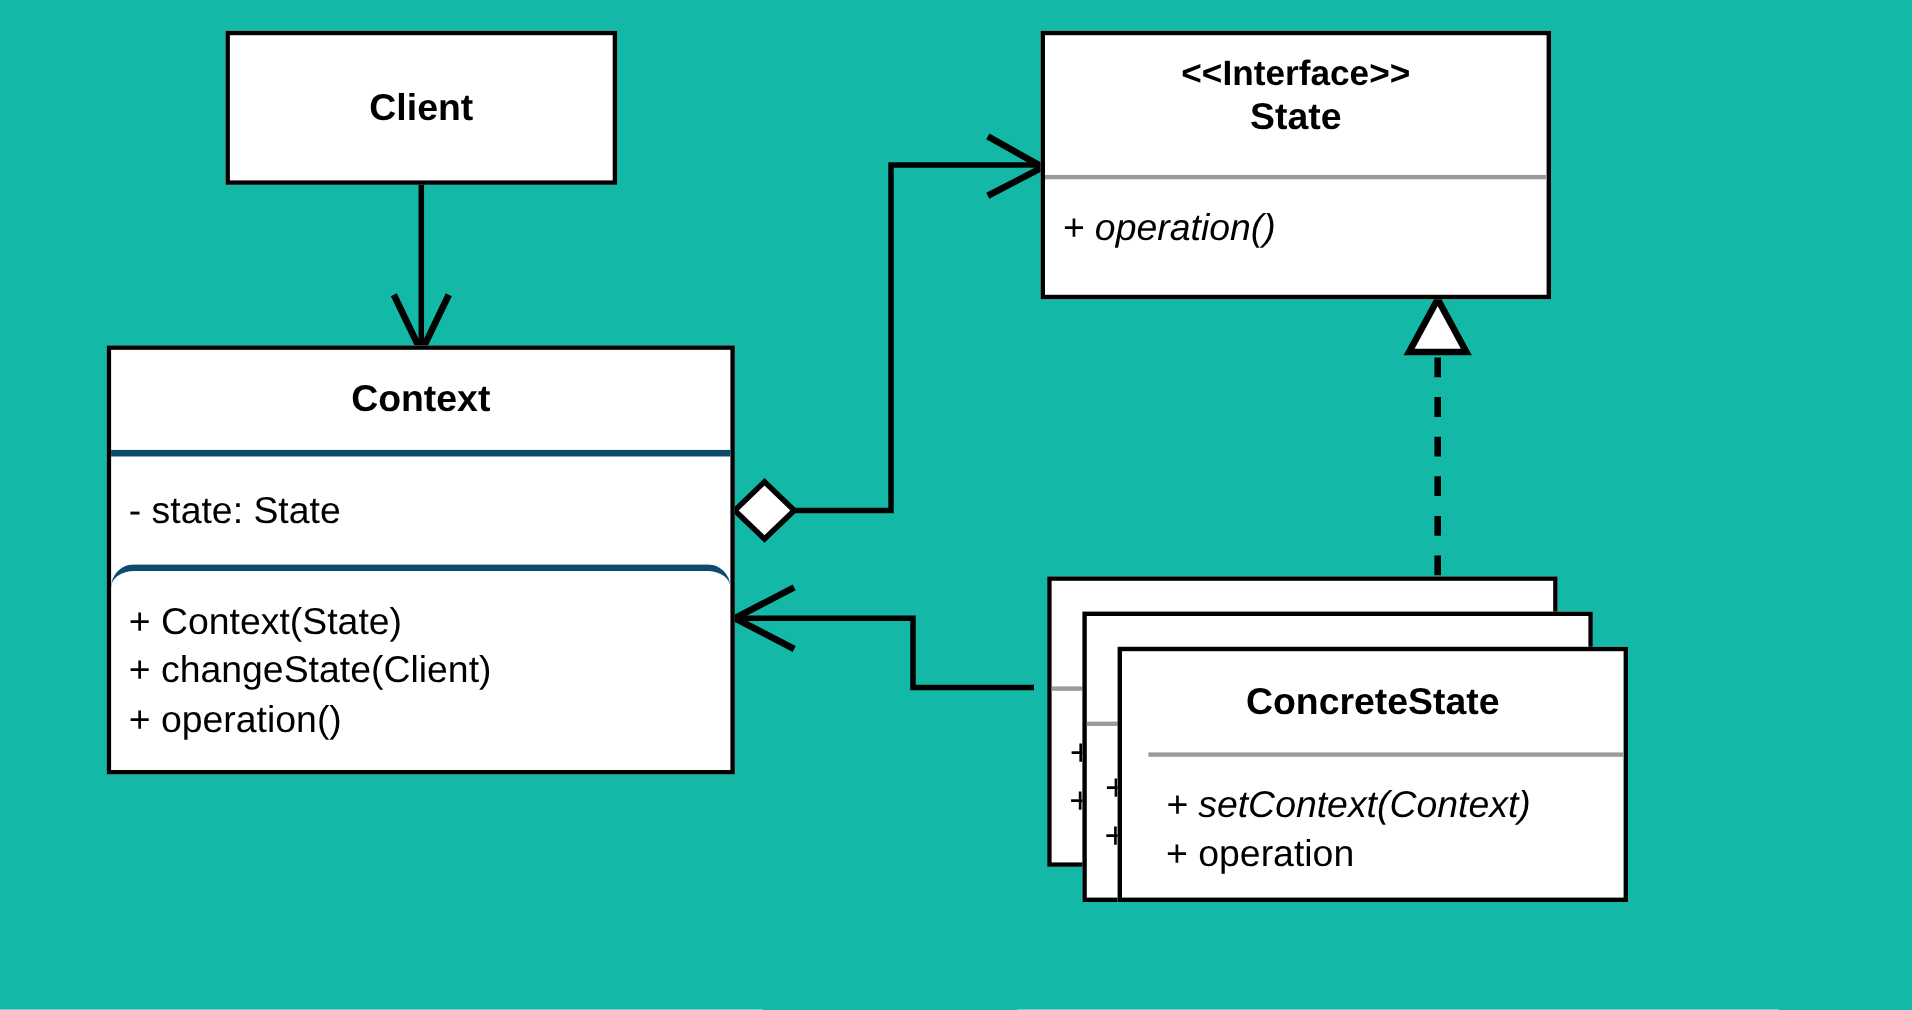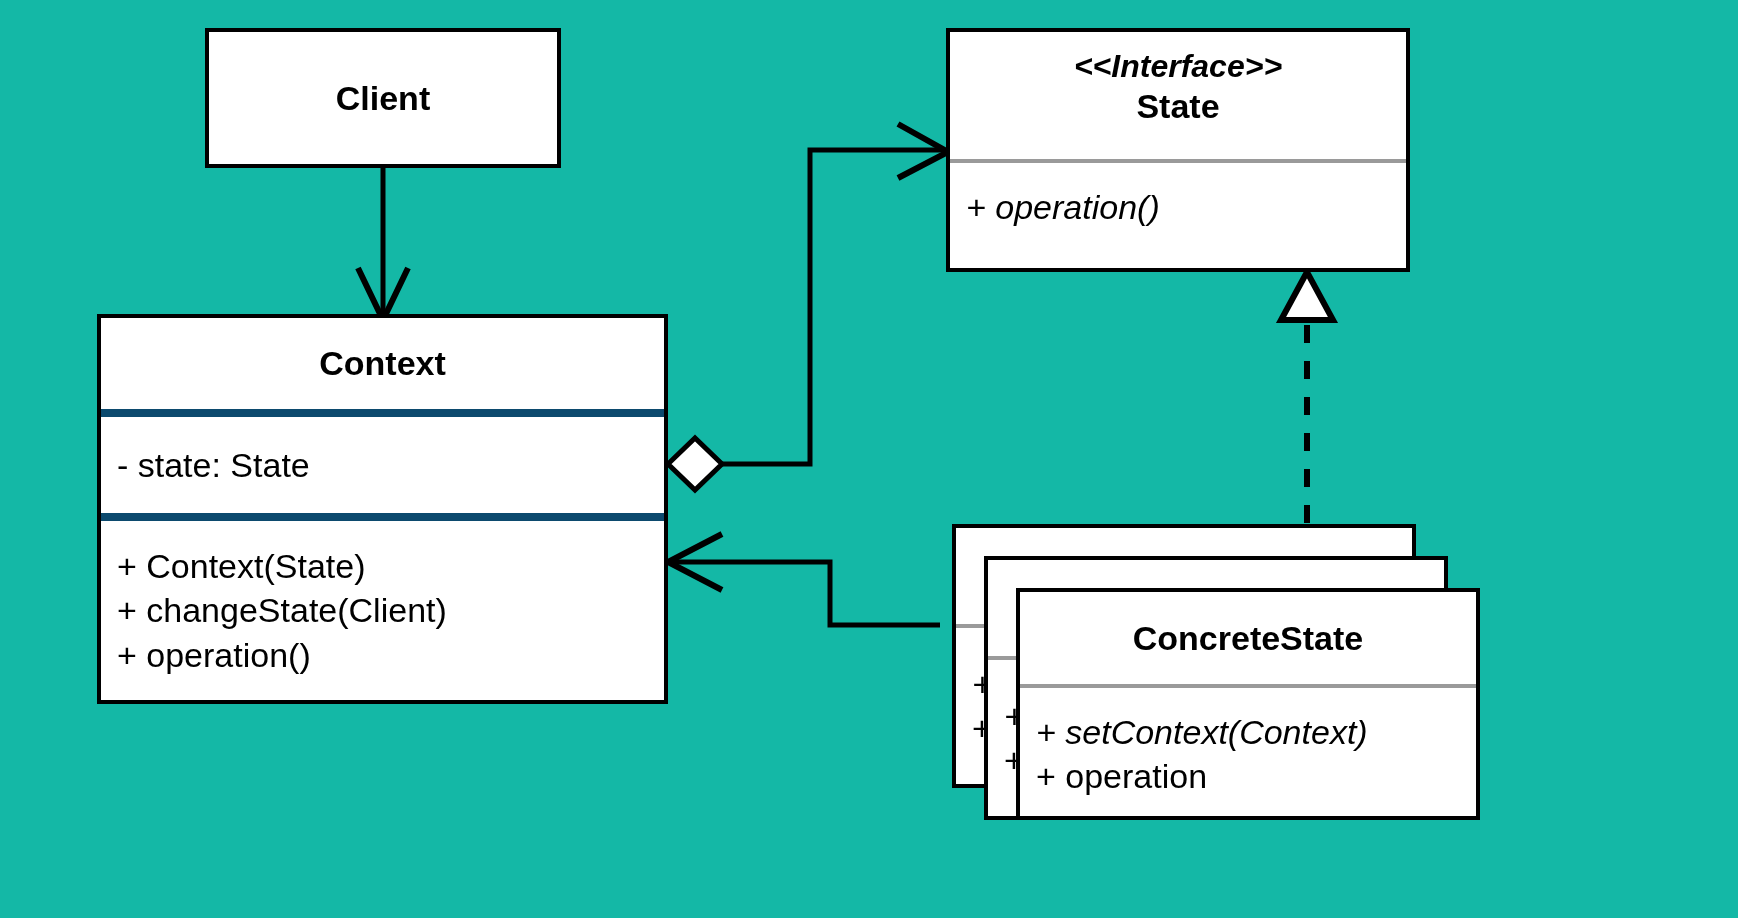--- a/index.html
+++ b/index.html
@@ -22,35 +22,34 @@
     position: absolute;
     background: #ffffff;
     border: 4px solid #000000;
     box-sizing: border-box;
   }
   .compartment {
     box-sizing: border-box;
     position: relative;
   }
   .divider-black {
-    border-top: 8px solid #0c4a6e;
+    border-top: 6px solid #0c4a6e;
   }
   .divider-gray {
     border-top: 4px solid #9a9a9a;
   }
   .cls-title {
     font-weight: bold;
     font-size: 34px;
     text-align: center;
     color: #000000;
     line-height: 1.18;
     white-space: nowrap;
   }
   .cls-stereotype {
-    font-style: italic;
     font-weight: bold;
     font-size: 32px;
     text-align: center;
     color: #000000;
     line-height: 1.18;
     white-space: nowrap;
   }
   .member {
     font-size: 34px;
     color: #000000;
@@ -125,21 +124,21 @@
     </div>
   </div>
 
   <div class="uml-box" style="left:97px; top:314px; width:571px; height:390px;">
     <div class="compartment" style="height:91px; display:flex; align-items:center; justify-content:center;">
       <div class="cls-title">Context</div>
     </div>
     <div class="compartment divider-black" style="height:104px; display:flex; align-items:center;">
       <div class="member">- state: State</div>
     </div>
-    <div class="compartment divider-black" style="height:187px; display:flex; flex-direction:column; justify-content:center;">
+    <div class="compartment divider-black" style="height:187px; display:flex; flex-direction:column; justify-content:center;border-radius:21px;">
       <div class="member">+ Context(State)</div>
       <div class="member">+ changeState(Client)</div>
       <div class="member">+ operation()</div>
     </div>
   </div>
 
   <div class="uml-box" style="left:952px; top:524px; width:464px; height:264px; z-index:3;">
     <div class="compartment" style="height:96px; display:flex; align-items:center; justify-content:center;">
       <div class="cls-title">ConcreteState</div>
     </div>
@@ -156,19 +155,19 @@
     <div class="compartment divider-gray" style="height:160px; display:flex; flex-direction:column; justify-content:center;">
       <div class="member italic">+</div>
       <div class="member">+</div>
     </div>
   </div>
 
   <div class="uml-box" style="left:1016px; top:588px; width:464px; height:232px; z-index:5;">
     <div class="compartment" style="height:92px; display:flex; align-items:center; justify-content:center;">
       <div class="cls-title">ConcreteState</div>
     </div>
-    <div class="compartment divider-gray" style="height:136px; display:flex; flex-direction:column; justify-content:center;">
+    <div class="compartment divider-gray" style="height:136px; display:flex; flex-direction:column; justify-content:center;margin-left:24px;">
       <div class="member italic">+ setContext(Context)</div>
       <div class="member">+ operation</div>
     </div>
   </div>
 
 </div>
 
 </body></html>

